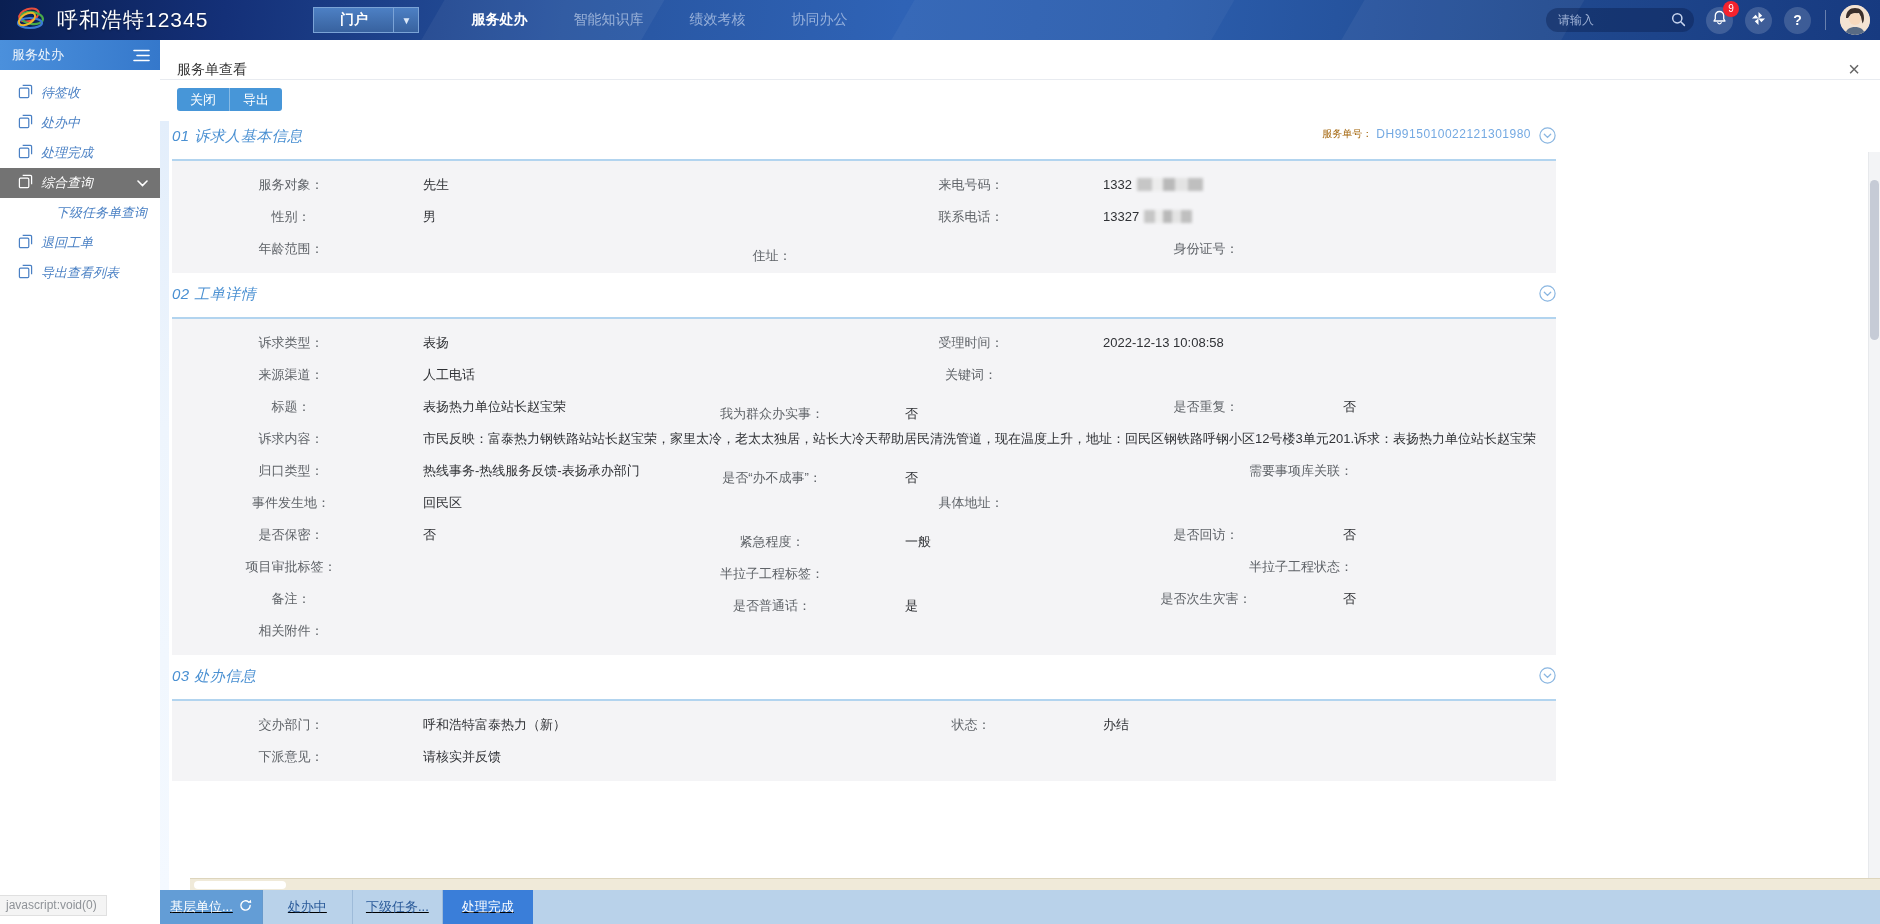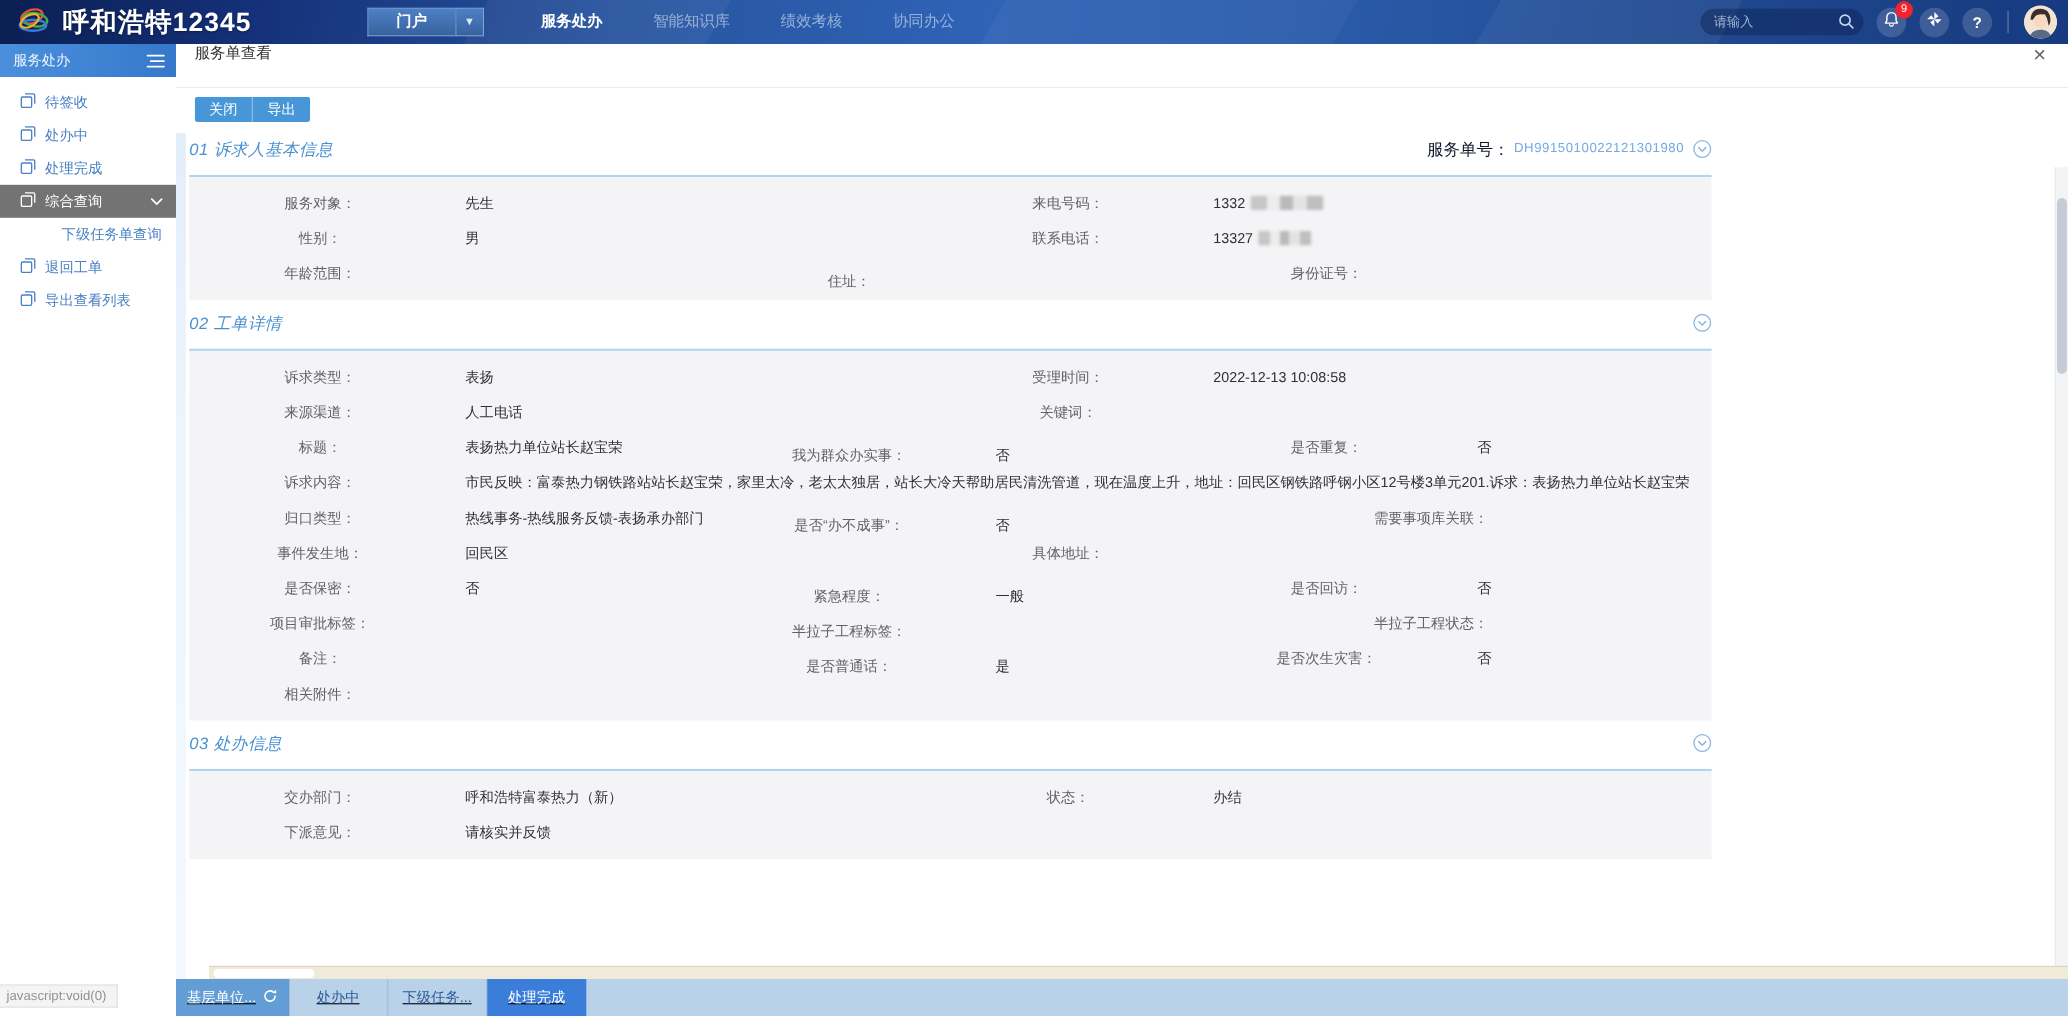--- a/index.html
+++ b/index.html
@@ -5,21 +5,21 @@
   * { margin:0; padding:0; box-sizing:border-box; }
   html,body { width:1880px; height:924px; overflow:hidden; font-family:"Liberation Sans", sans-serif; }
   .app { position:relative; width:1880px; height:924px; background:#fff; overflow:hidden; }
 
   
   .navbar { position:relative; height:40px; display:flex; align-items:center;
     background:linear-gradient(97deg,#0a1f52 0%,#143078 12%,#27549f 30%,#2f63b6 48%,#2b5dac 62%,#20498f 82%,#173a80 100%); overflow:hidden; }
   .navbar .streak { position:absolute; top:-10px; height:70px; width:220px; background:rgba(255,255,255,.05); transform:skewX(-30deg); }
   .streak.s1 { left:430px; } .streak.s2 { left:900px; width:320px; background:rgba(255,255,255,.04);} .streak.s3 { left:1350px; }
   .brand { display:flex; align-items:center; gap:9px; padding-left:14px; z-index:2; }
-  .brand-name { color:#fff; font-size:24px; font-weight:bold; letter-spacing:1px; text-shadow:0 1px 2px rgba(0,0,0,.4); }
+  .brand-name { color:#fff; font-size:21px; font-weight:normal; letter-spacing:1px; text-shadow:0 1px 2px rgba(0,0,0,.4); }
   .portal-wrap { display:flex; align-items:center; margin-left:105px; z-index:2; }
   .portal-btn { width:80px; height:26px; display:flex; align-items:center; justify-content:center;
     background:linear-gradient(#4d80c4,#38629f); border:1px solid #7ba3d6; border-right:none; color:#fff; font-size:14px; font-weight:bold; cursor:pointer; }
   .portal-caret { width:26px; height:26px; display:flex; align-items:center; justify-content:center;
     background:linear-gradient(#4d80c4,#38629f); border:1px solid #7ba3d6; color:#dce8f8; font-size:10px; cursor:pointer; }
   .nav-menu { display:flex; align-items:center; gap:46px; margin-left:52px; z-index:2; }
   .nav-item { font-size:14px; color:rgba(235,242,255,.55); cursor:pointer; white-space:nowrap; }
   .nav-item.active { color:#fff; font-weight:bold; }
   .nav-right { margin-left:auto; display:flex; align-items:center; gap:12px; padding-right:10px; z-index:2; }
   .search-pill { position:relative; width:148px; height:24px; }
@@ -36,45 +36,45 @@
 
   
   .main { display:flex; height:884px; }
 
   
   .sidebar { width:160px; background:#fff; flex:0 0 auto; }
   .sb-head { height:30px; background:linear-gradient(90deg,#4b90dc,#3578cb); display:flex; align-items:center;
     justify-content:space-between; padding:0 10px 0 12px; }
   .sb-title { color:rgba(255,255,255,.92); font-size:13px; }
   .sb-burger { cursor:pointer; display:flex; align-items:center; }
-  .sb-item { height:30px; display:flex; align-items:center; gap:8px; padding-left:18px; color:#4a80c4; font-size:13px; cursor:pointer; }
+  .sb-item { height:30px; display:flex; align-items:center; gap:8px; padding-left:18px; color:#4a80c4; font-size:13px; cursor:pointer;font-style:italic; }
   .sb-item .chev { margin-left:auto; margin-right:12px; display:flex; }
   .sb-item.active { background:#737373; color:#fff; }
   .sb-item.sub { padding-left:56px; }
 
   
   .panel { flex:1; position:relative; background:#fff; display:flex; flex-direction:column; }
-  .titlebar { height:40px; display:flex; align-items:flex-start; justify-content:space-between;
+  .titlebar { height:40px; display:flex; align-items:flex-end; justify-content:space-between;
     padding:0 20px 0 17px; border-bottom:1px solid #e8ebf0; }
   .pg-title { font-size:14px; color:#333; }
   .pg-close { font-size:20px; color:#666; line-height:1; cursor:pointer; }
   .toolbar { padding:8px 0 4px 17px; display:flex; }
   .btn-group { display:flex; border-radius:3px; overflow:hidden; }
   .tb-btn { height:23px; padding:0 13px; background:#4796d8; color:#fff; font-size:13px; border:none; cursor:pointer; }
   .tb-btn + .tb-btn { border-left:1px solid rgba(255,255,255,.35); }
 
   .content { flex:1; overflow:hidden; padding-left:12px; position:relative; }
   .left-strip { position:absolute; left:0; top:6px; bottom:0; width:9px;
     background:linear-gradient(180deg,#e3eefb,#eef5fd 40%,#f4f9ff); }
   .form { width:1384px; }
 
   .sec-head { display:flex; align-items:flex-start; height:34px; margin-top:12px; border-bottom:2px solid #b2d4ef; }
   .sec-title { font-size:15px; font-style:italic; color:#4a90d2; letter-spacing:.5px; }
   .sec-spacer { flex:1; }
-  .svc-no-label { font-size:15px; color:#0f172a; }
+  .svc-no-label { font-size:10px; color:#a16207; }
   .svc-no { font-size:12px; color:#74a9e2; margin:0 8px 0 4px; letter-spacing:.5px; }
   .sec-chev { display:flex; cursor:pointer; }
 
   .sec-body { background:#f4f4f6; padding:8px 0; }
   .frow { display:grid; align-items:center; min-height:32px; }
   .cols3 { grid-template-columns:480px 430px 474px; }
   .cols2 { grid-template-columns:680px 704px; }
   .cols1 { grid-template-columns:1fr; }
   .fld { display:flex; align-items:baseline; font-size:13px; white-space:nowrap; }
   .fld .lbl { flex:0 0 auto; text-align:center; color:#5f6368; }

